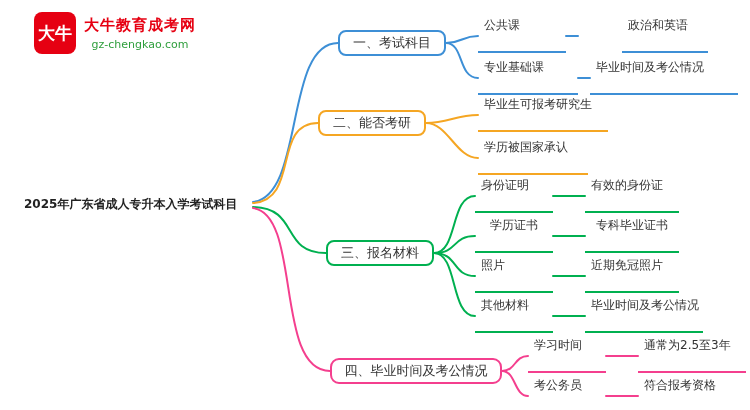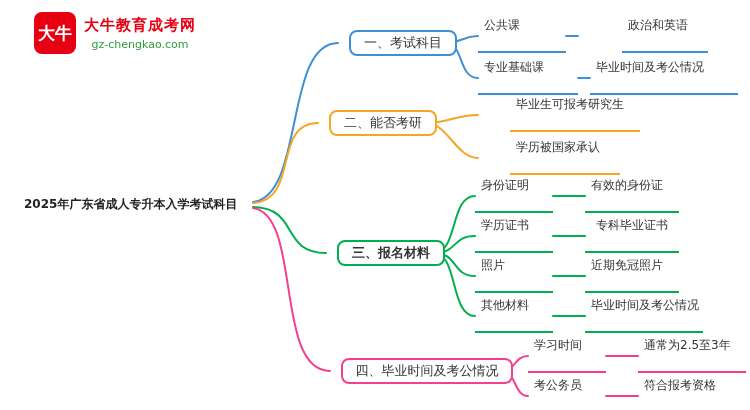--- a/index.html
+++ b/index.html
@@ -15,30 +15,30 @@
               border-radius:8px; display:flex; align-items:center; justify-content:center;
               font-size:17px; font-weight:bold;margin-left:20px; }
   .brand { color:var(--brand_red,#e60012); font-size:15px; font-weight:bold; letter-spacing:1px; }
   .domain { color:var(--brand_green,#2e9e3c); font-size:11px; margin-top:3px; text-align:center; }
 
   .central { position:absolute; left:24px; top:196px; font-size:12px; font-weight:bold;
              color:#222; white-space:nowrap; }
 
   .bnode { position:absolute; height:26px; line-height:22px; background:#fff;
            border:2px solid #3b82f6; border-radius:8px; font-size:13px; color:#333;
-           text-align:center; white-space:nowrap;margin-left:11px; }
+           text-align:center; white-space:nowrap; }
   .bd-blue   { border-color:var(--branch1,#3d8fd6); }
   .bd-orange { border-color:var(--branch2,#f5a623); }
-  .bd-green  { border-color:var(--branch3,#00b050);font-weight:bold; }
+  .bd-green  { border-color:var(--branch3,#00b050); }
   .bd-pink   { border-color:var(--branch4,#f43f8e); }
 
   .leaf { position:absolute; font-size:12px; line-height:16px; color:#333;
           padding:0 6px 18px 6px; border-bottom:2px solid #999; white-space:nowrap; }
   .l-blue   { border-color:var(--branch1,#3d8fd6); }
-  .l-orange { border-color:var(--branch2,#f5a623);margin-left:32px; }
+  .l-orange { border-color:var(--branch2,#f5a623); }
   .l-green  { border-color:var(--branch3,#00b050); }
   .l-pink   { border-color:var(--branch4,#f43f8e); }
 </style>
 </head>
 <body>
 
 <div class="stage">
 
   <svg class="links" width="750" height="410" viewBox="0 0 750 410">
 
@@ -85,33 +85,33 @@
       <div class="brand">大牛教育成考网</div>
       <div class="domain">gz-chengkao.com</div>
     </div>
   </div>
 
   <div class="central">2025年广东省成人专升本入学考试科目</div>
 
   <div class="bnode bd-blue" style="left:338px; top:30px;  width:108px;">一、考试科目</div>
   <div class="bnode bd-orange" style="left:318px; top:110px; width:108px;">二、能否考研</div>
   <div class="bnode bd-green" style="left:326px; top:240px; width:108px;">三、报名材料</div>
-  <div class="bnode bd-pink" style="left:330px; top:358px; width:172px;">四、毕业时间及考公情况</div>
+  <div class="bnode bd-pink" style="left:330px; top:358px; width:172px;border-radius:9px;">四、毕业时间及考公情况</div>
 
   <div class="leaf l-blue" style="left:478px; top:17px; width:88px;">公共课</div>
   <div class="leaf l-blue" style="left:599px; top:17px; width:86px;margin-left:23px;">政治和英语</div>
   <div class="leaf l-blue" style="left:478px; top:59px; width:100px;">专业基础课</div>
   <div class="leaf l-blue" style="left:590px; top:59px; width:148px;">毕业时间及考公情况</div>
 
   <div class="leaf l-orange" style="left:478px; top:96px; width:130px;">毕业生可报考研究生</div>
   <div class="leaf l-orange" style="left:478px; top:139px; width:110px;">学历被国家承认</div>
 
   <div class="leaf l-green" style="left:475px; top:177px; width:78px;">身份证明</div>
   <div class="leaf l-green" style="left:585px; top:177px; width:94px;">有效的身份证</div>
-  <div class="leaf l-green" style="left:475px; top:217px; width:78px;">学历证书</div>
+  <div class="leaf l-green" style="left:475px; top:217px; width:78px;text-align:center;">学历证书</div>
   <div class="leaf l-green" style="left:585px; top:217px; width:94px;text-align:center;">专科毕业证书</div>
   <div class="leaf l-green" style="left:475px; top:257px; width:78px;">照片</div>
   <div class="leaf l-green" style="left:585px; top:257px; width:94px;">近期免冠照片</div>
   <div class="leaf l-green" style="left:475px; top:297px; width:78px;">其他材料</div>
   <div class="leaf l-green" style="left:585px; top:297px; width:118px;">毕业时间及考公情况</div>
 
   <div class="leaf l-pink" style="left:528px; top:337px; width:78px;">学习时间</div>
   <div class="leaf l-pink" style="left:638px; top:337px; width:108px;">通常为2.5至3年</div>
   <div class="leaf l-pink" style="left:528px; top:377px; width:78px;">考公务员</div>
   <div class="leaf l-pink" style="left:638px; top:377px; width:94px;">符合报考资格</div>

